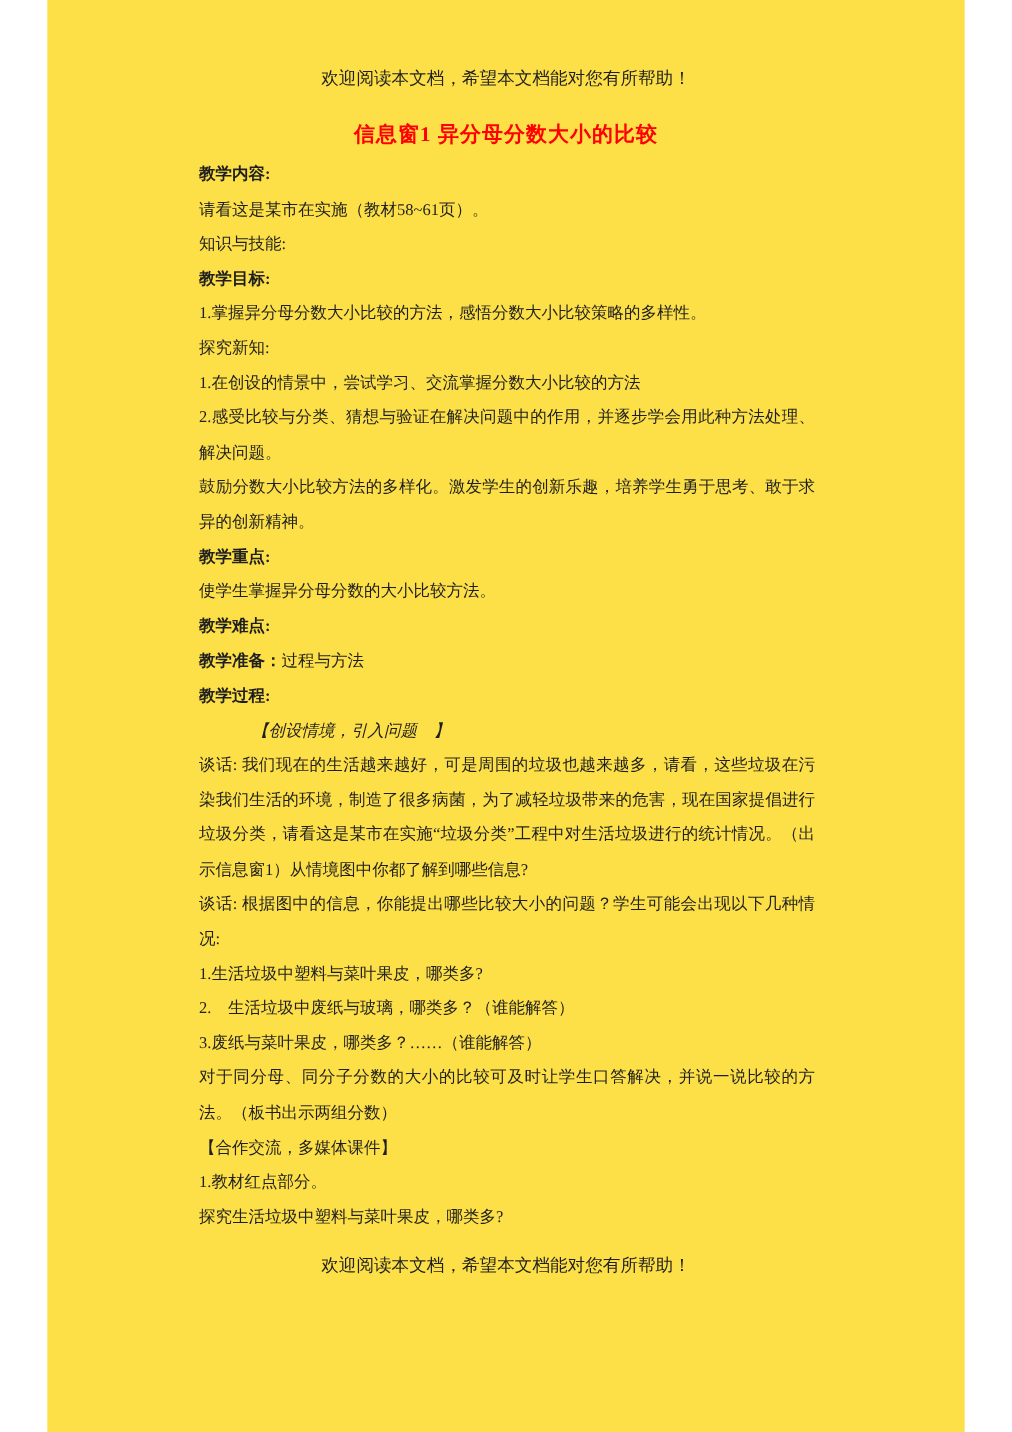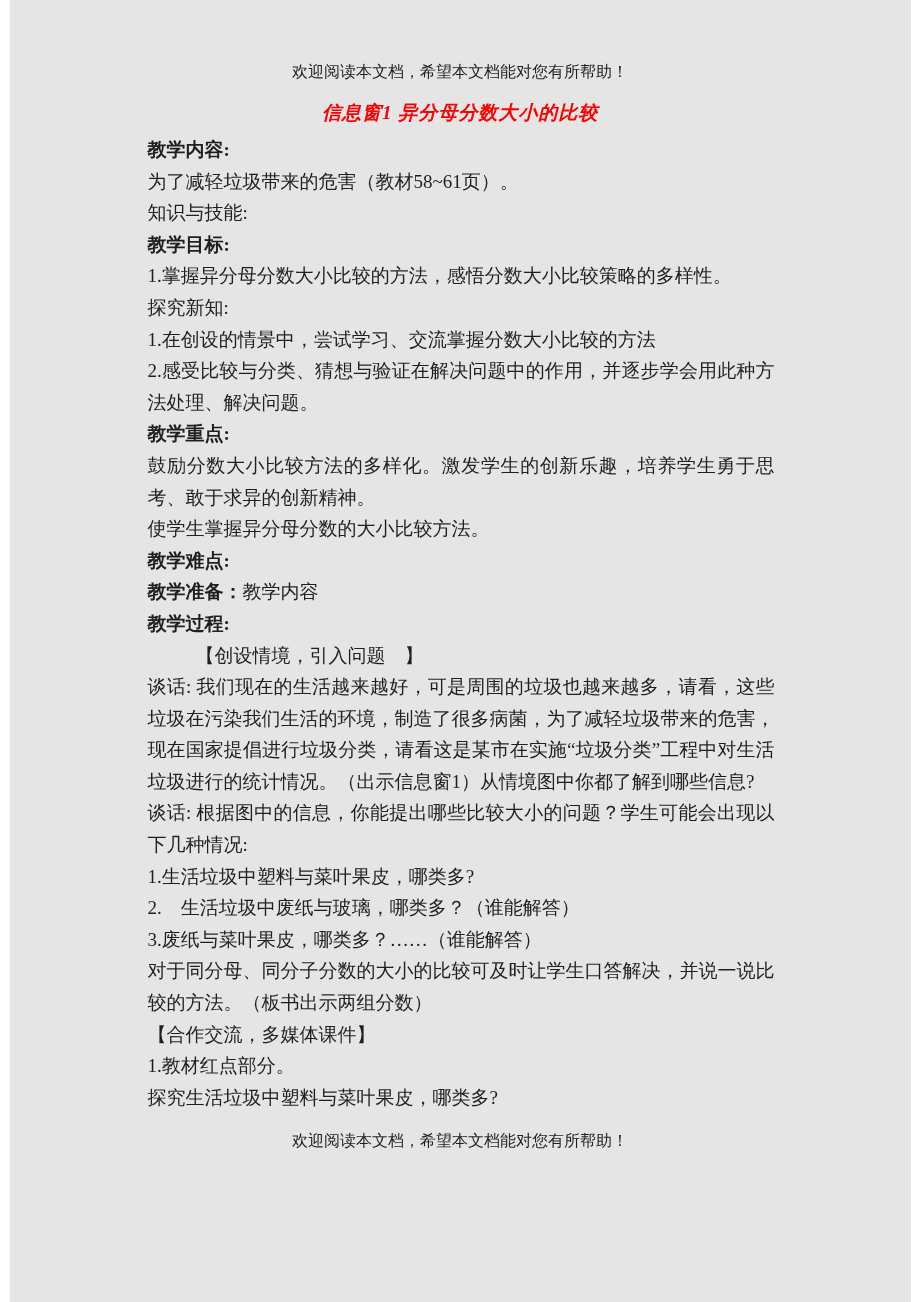--- a/index.html
+++ b/index.html
@@ -1,83 +1,82 @@
 <!DOCTYPE html>
 <html><head>
 <meta charset="utf-8">
 <style>
   html, body { margin: 0; padding: 0; background: #ffffff; }
   .page {
     position: relative;
-    width: 901px;
+    width: 834px;
     height: 1302px;
     margin: 0 auto;
-    background: #e5e5e5;
+    background: #fde047;
     font-family: "Liberation Serif", "DejaVu Serif", serif;
     color: #1f1f1f;
     overflow: hidden;
     box-sizing: border-box;
   }
   .header-note {
     padding-top: 60px;
     text-align: center;
     font-size: 16px;
     line-height: 24px;
     color: #1f1f1f;
   }
   .doc-title {
-    margin-top: 16px;
+    margin-top: 26px;
     text-align: center;
     font-size: 19px;
     line-height: 26px;
     font-weight: bold;
     color: #ff0000;
     letter-spacing: 1px;
-    font-style: italic;
   }
   .content {
     margin: 8px 136px 0 138px;
-    font-size: 19px;
+    font-size: 15px;
     line-height: 31.6px;
     text-align: justify;
   }
   .content .para { margin: 0; }
   .content .b { font-weight: bold; }
-  .content .indent { text-indent: 48px; }
+  .content .indent { text-indent: 48px; font-style: italic; }
   .footer-note {
     margin-top: 16px;
     text-align: center;
     font-size: 16px;
     line-height: 24px;
     color: #1f1f1f;
   }
 </style>
 </head>
 <body>
 
 <div class="page">
 
   <div class="header-note">欢迎阅读本文档，希望本文档能对您有所帮助！</div>
 
   <div class="doc-title">信息窗1 异分母分数大小的比较</div>
 
   <div class="content">
     <div class="para b">教学内容:</div>
-    <div class="para">为了减轻垃圾带来的危害（教材58~61页）。</div>
+    <div class="para">请看这是某市在实施（教材58~61页）。</div>
     <div class="para">知识与技能:</div>
     <div class="para b">教学目标:</div>
     <div class="para">1.掌握异分母分数大小比较的方法，感悟分数大小比较策略的多样性。</div>
     <div class="para">探究新知:</div>
     <div class="para">1.在创设的情景中，尝试学习、交流掌握分数大小比较的方法</div>
     <div class="para">2.感受比较与分类、猜想与验证在解决问题中的作用，并逐步学会用此种方法处理、解决问题。</div>
+    <div class="para">鼓励分数大小比较方法的多样化。激发学生的创新乐趣，培养学生勇于思考、敢于求异的创新精神。</div>
     <div class="para b">教学重点:</div>
-    <div class="para">鼓励分数大小比较方法的多样化。激发学生的创新乐趣，培养学生勇于思考、敢于求异的创新精神。</div>
     <div class="para">使学生掌握异分母分数的大小比较方法。</div>
     <div class="para b">教学难点:</div>
-    <div class="para"><span class="b">教学准备：</span><span>教学内容</span></div>
+    <div class="para"><span class="b">教学准备：</span><span>过程与方法</span></div>
     <div class="para b">教学过程:</div>
     <div class="para indent">【创设情境，引入问题　】</div>
     <div class="para">谈话: 我们现在的生活越来越好，可是周围的垃圾也越来越多，请看，这些垃圾在污染我们生活的环境，制造了很多病菌，为了减轻垃圾带来的危害，现在国家提倡进行垃圾分类，请看这是某市在实施“垃圾分类”工程中对生活垃圾进行的统计情况。（出示信息窗1）从情境图中你都了解到哪些信息?</div>
     <div class="para">谈话: 根据图中的信息，你能提出哪些比较大小的问题？学生可能会出现以下几种情况:</div>
     <div class="para">1.生活垃圾中塑料与菜叶果皮，哪类多?</div>
     <div class="para">2.　生活垃圾中废纸与玻璃，哪类多？（谁能解答）</div>
     <div class="para">3.废纸与菜叶果皮，哪类多？……（谁能解答）</div>
     <div class="para">对于同分母、同分子分数的大小的比较可及时让学生口答解决，并说一说比较的方法。（板书出示两组分数）</div>
     <div class="para">【合作交流，多媒体课件】</div>
     <div class="para">1.教材红点部分。</div>

